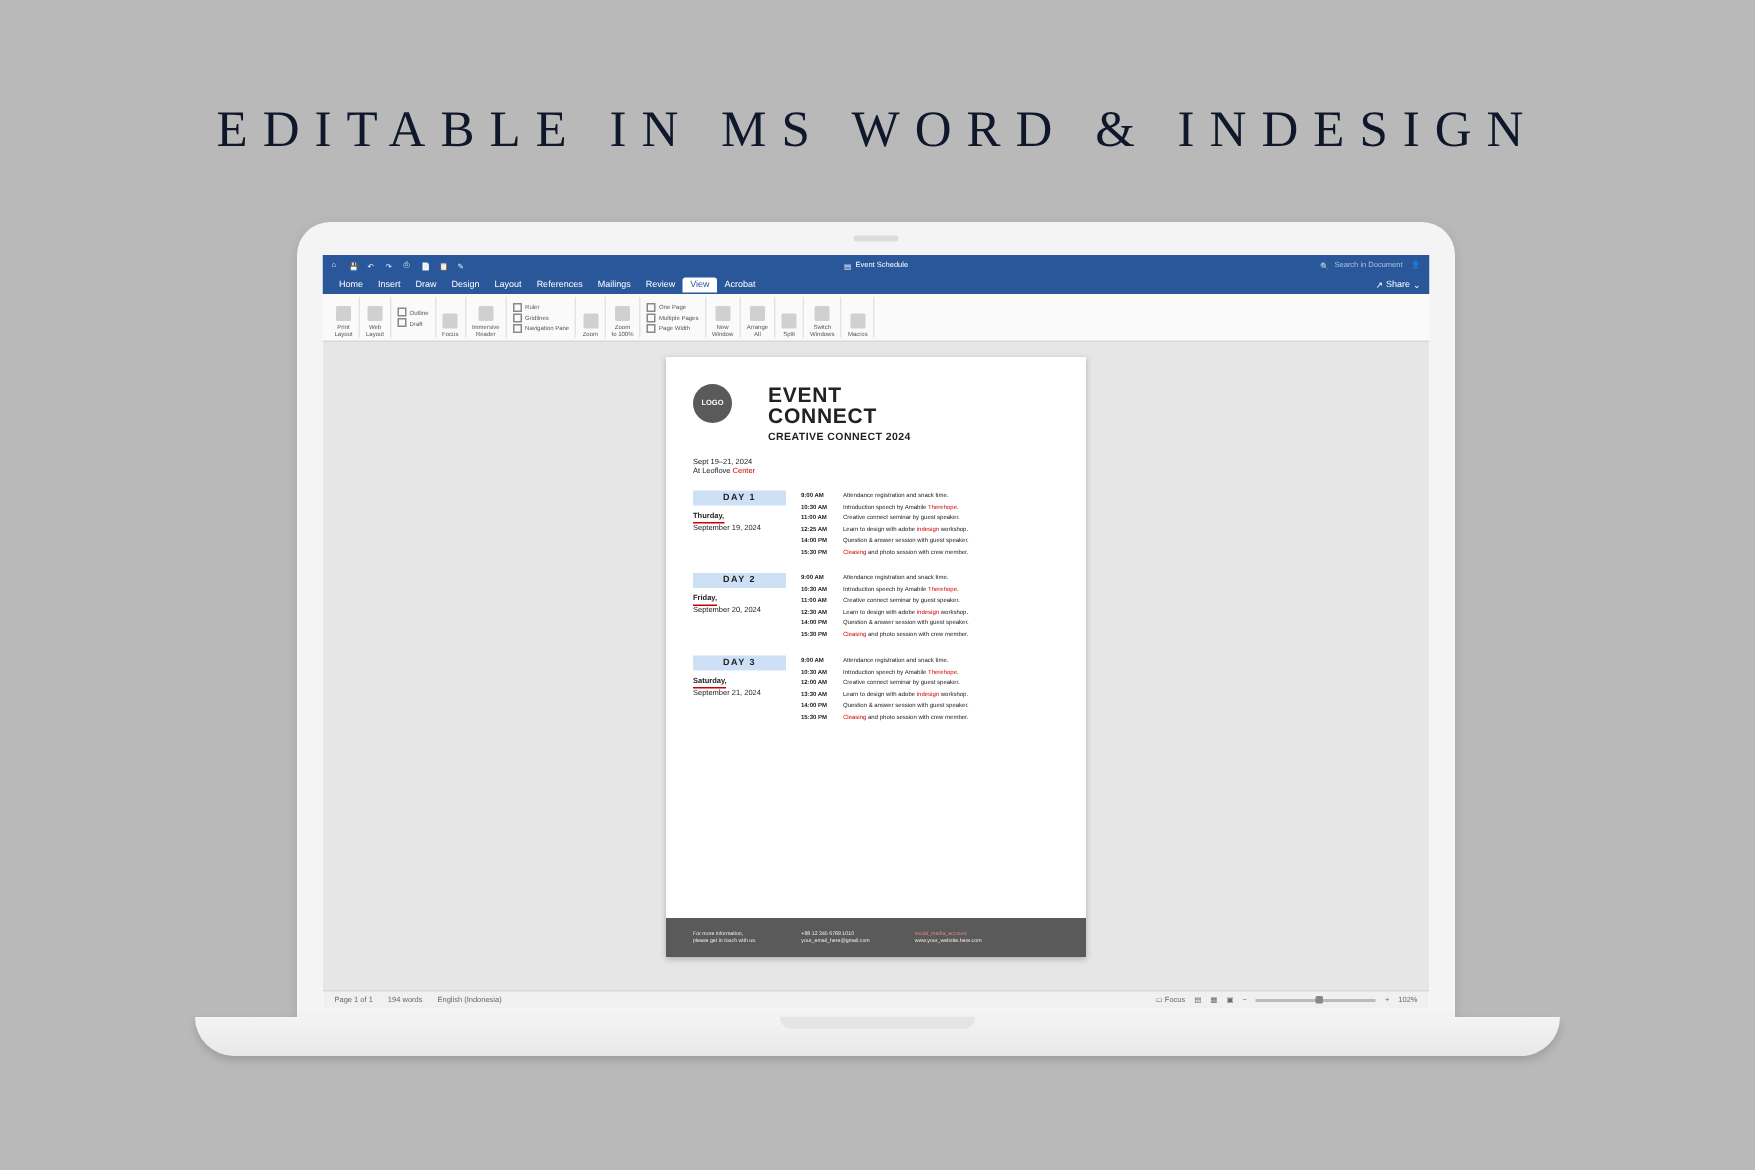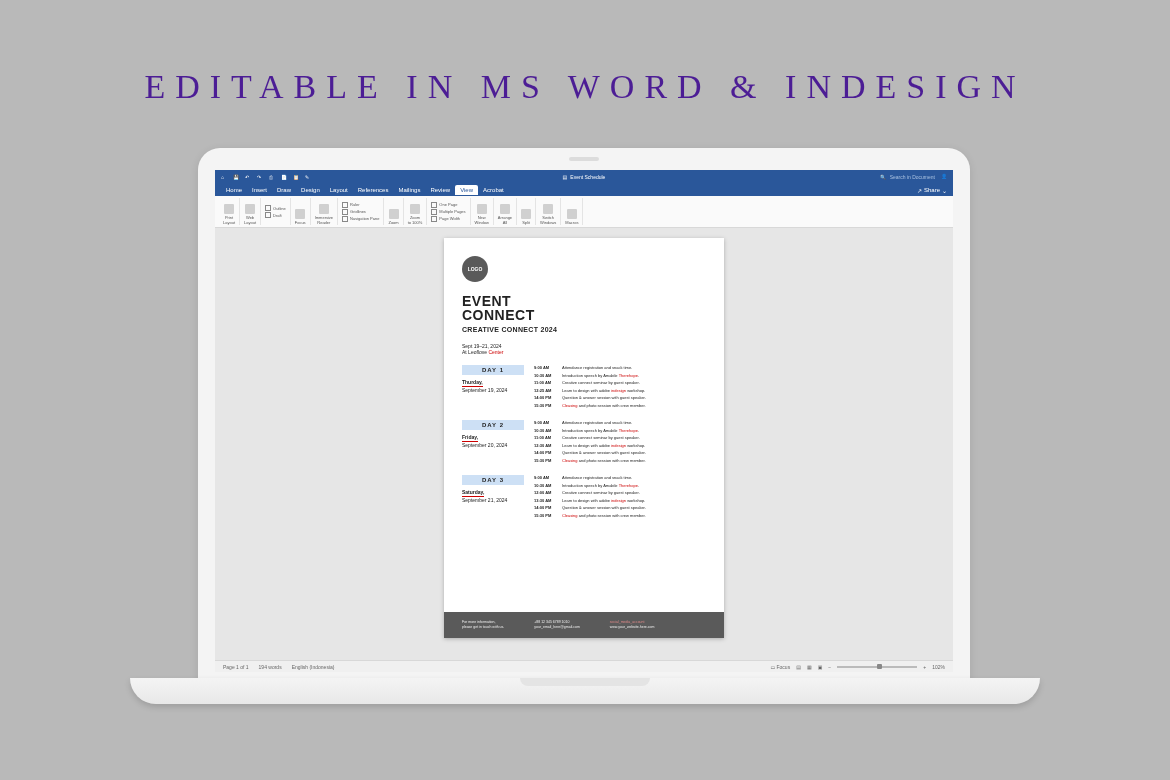--- a/index.html
+++ b/index.html
@@ -1,17 +1,17 @@
 <!DOCTYPE html>
 <html><head>
 <meta charset="utf-8">
 <style>
 * { margin: 0; padding: 0; box-sizing: border-box; }
 body { background: #b9b9b9; width: 1170px; height: 780px; font-family: -apple-system, "Segoe UI", sans-serif; overflow: hidden; position: relative; }
-.heading { text-align: center; color: #4c1d95; font-size: 34px; font-weight: 300; letter-spacing: 10px; padding: 68px 0 0 0; font-family: "Times New Roman", serif; }
+.heading { text-align: center; color: #0f172a; font-size: 34px; font-weight: 300; letter-spacing: 10px; padding: 68px 0 0 0; font-family: "Times New Roman", serif; }
 .laptop { position: absolute; left: 198px; top: 148px; width: 772px; height: 536px; background: #f4f4f4; border-radius: 22px 22px 0 0; box-shadow: 0 2px 8px rgba(0,0,0,0.1); }
 .camera { position: absolute; left: 50%; top: 9px; transform: translateX(-50%); width: 30px; height: 4px; background: #dcdcdc; border-radius: 2px; }
 .screen { position: absolute; left: 17px; top: 22px; right: 17px; bottom: 12px; background: #fff; overflow: hidden; }
 .titlebar { background: #2a579a; color: #fff; height: 14px; display: flex; align-items: center; font-size: 5px; padding: 0 6px; position: relative; }
 .titlebar .left-icons { display: flex; gap: 6px; }
 .titlebar .left-icons span { width: 6px; height: 6px; display: inline-block; }
 .titlebar .doc-title { position: absolute; left: 50%; transform: translateX(-50%); font-size: 5px; display: flex; align-items: center; gap: 3px; }
 .titlebar .search { position: absolute; right: 18px; display: flex; align-items: center; gap: 3px; color: #a8c0e0; font-size: 5px; }
 .titlebar .search::before { content: "🔍"; font-size: 5px; }
 .titlebar .right-end { position: absolute; right: 4px; width: 8px; height: 8px; }
@@ -21,21 +21,21 @@
 .menubar .share { position: absolute; right: 6px; font-size: 6px; display: flex; align-items: center; gap: 2px; }
 .ribbon { background: #fafafa; height: 32px; border-bottom: 1px solid #d8d8d8; display: flex; padding: 2px 4px; font-size: 4px; color: #555; }
 .ribbon-group { display: flex; flex-direction: column; justify-content: flex-end; align-items: center; padding: 0 4px; border-right: 1px solid #e4e4e4; gap: 1px; }
 .ribbon-group.small { flex-direction: column; align-items: flex-start; justify-content: center; gap: 1px; font-size: 4px; padding: 2px 4px; }
 .ribbon-group .ico { width: 10px; height: 10px; background: #d0d0d0; border-radius: 1px; margin-bottom: 1px; }
 .ribbon-group .lbl { font-size: 4px; text-align: center; line-height: 1.1; }
 .ribbon-group .chk { display: flex; align-items: center; gap: 2px; font-size: 4px; }
 .ribbon-group .chk::before { content: ""; width: 4px; height: 4px; border: 0.5px solid #888; display: inline-block; }
 .canvas { background: #e6e6e6; height: 432px; display: flex; justify-content: center; padding-top: 10px; }
 .page { background: #fff; width: 280px; height: 400px; box-shadow: 0 1px 4px rgba(0,0,0,0.25); position: relative; padding: 18px 18px 0 18px; font-size: 5px; color: #222; }
-.page-header { display: flex; gap: 12px; align-items: flex-start; margin-bottom: 10px; flex-direction: column; }
+.page-header { display: flex; gap: 24px; align-items: flex-start; margin-bottom: 10px; }
 .logo { width: 26px; height: 26px; background: #5a5a5a; border-radius: 50%; display: flex; align-items: center; justify-content: center; color: #fff; font-size: 5px; font-weight: 600; }
 .heads h1 { font-size: 14px; font-weight: 800; letter-spacing: 0.5px; line-height: 1; }
 .subtitle { font-size: 7px; font-weight: 700; margin-top: 4px; letter-spacing: 0.3px; }
 .event-info { font-size: 5px; margin-bottom: 10px; }
 .event-info .red { color: #c00; }
 .day-section { display: flex; gap: 10px; margin-bottom: 10px; }
 .day-left { width: 62px; flex-shrink: 0; }
 .day-tag { background: #cde0f5; font-weight: 700; font-size: 6px; text-align: center; padding: 2px 0; letter-spacing: 1px; margin-bottom: 4px; }
 .day-date { font-size: 5px; line-height: 1.4; }
 .day-date .dname { font-weight: 700; border-bottom: 0.5px solid #c00; display: inline-block; }

